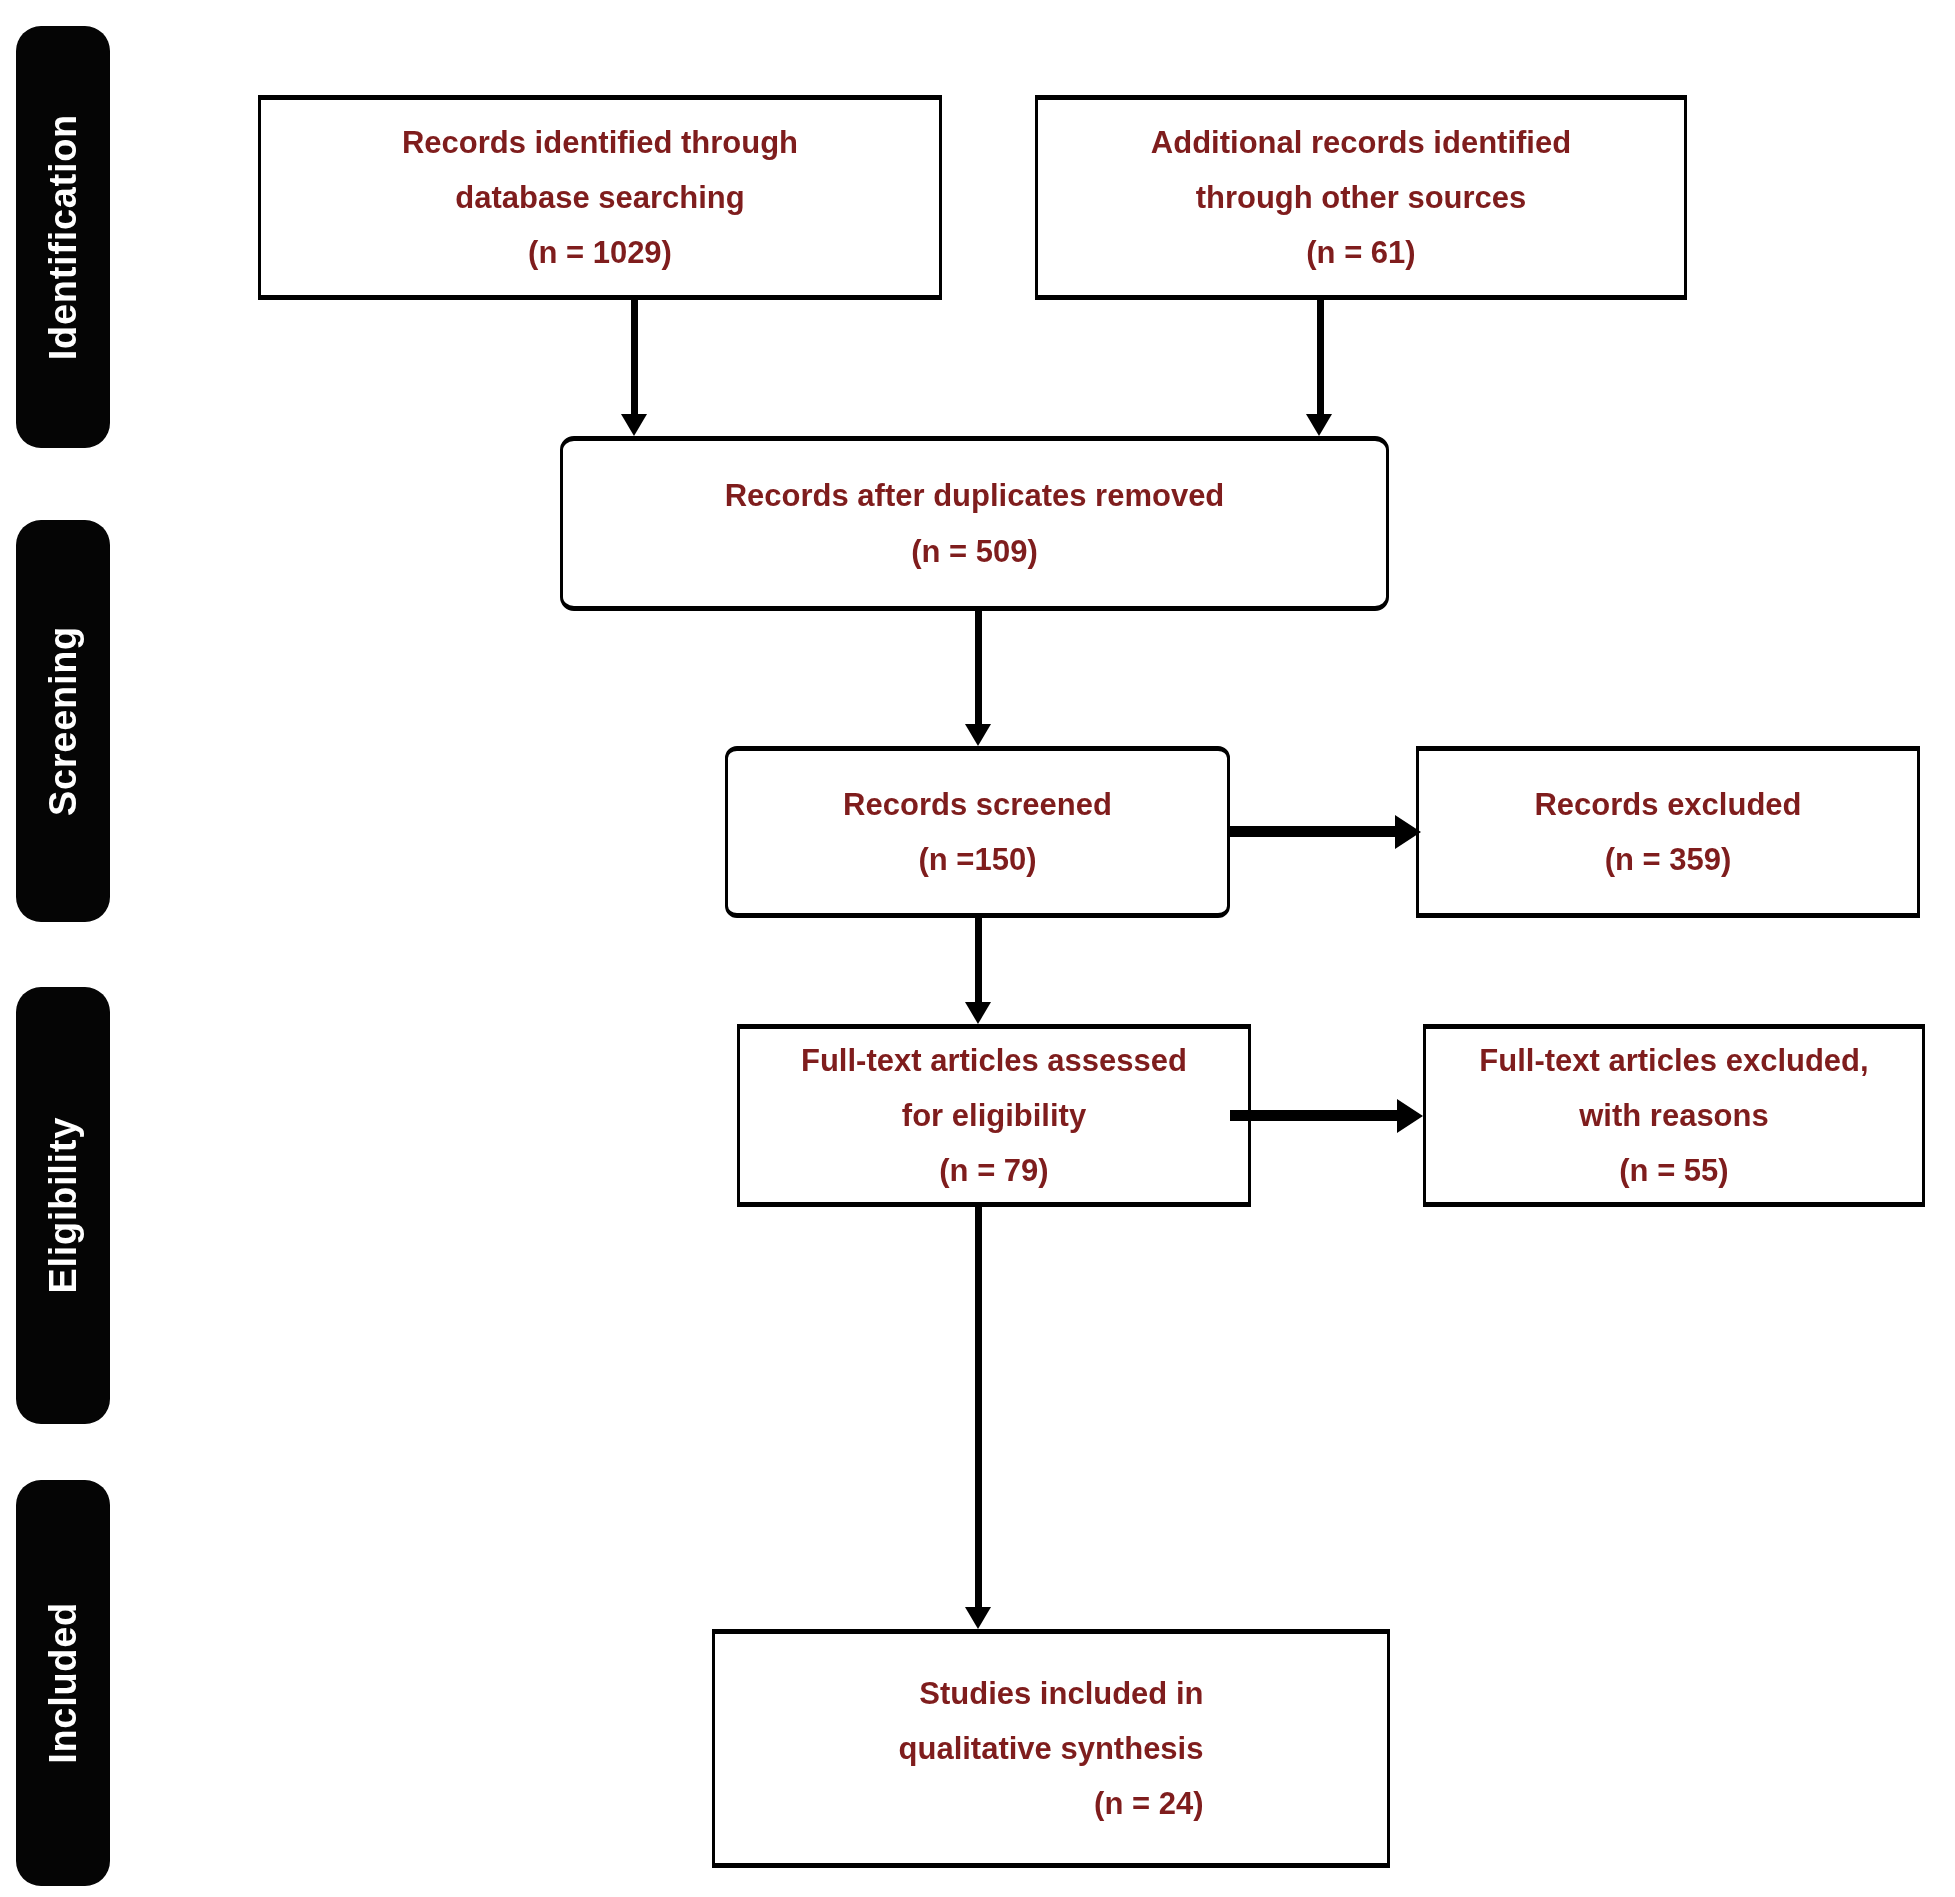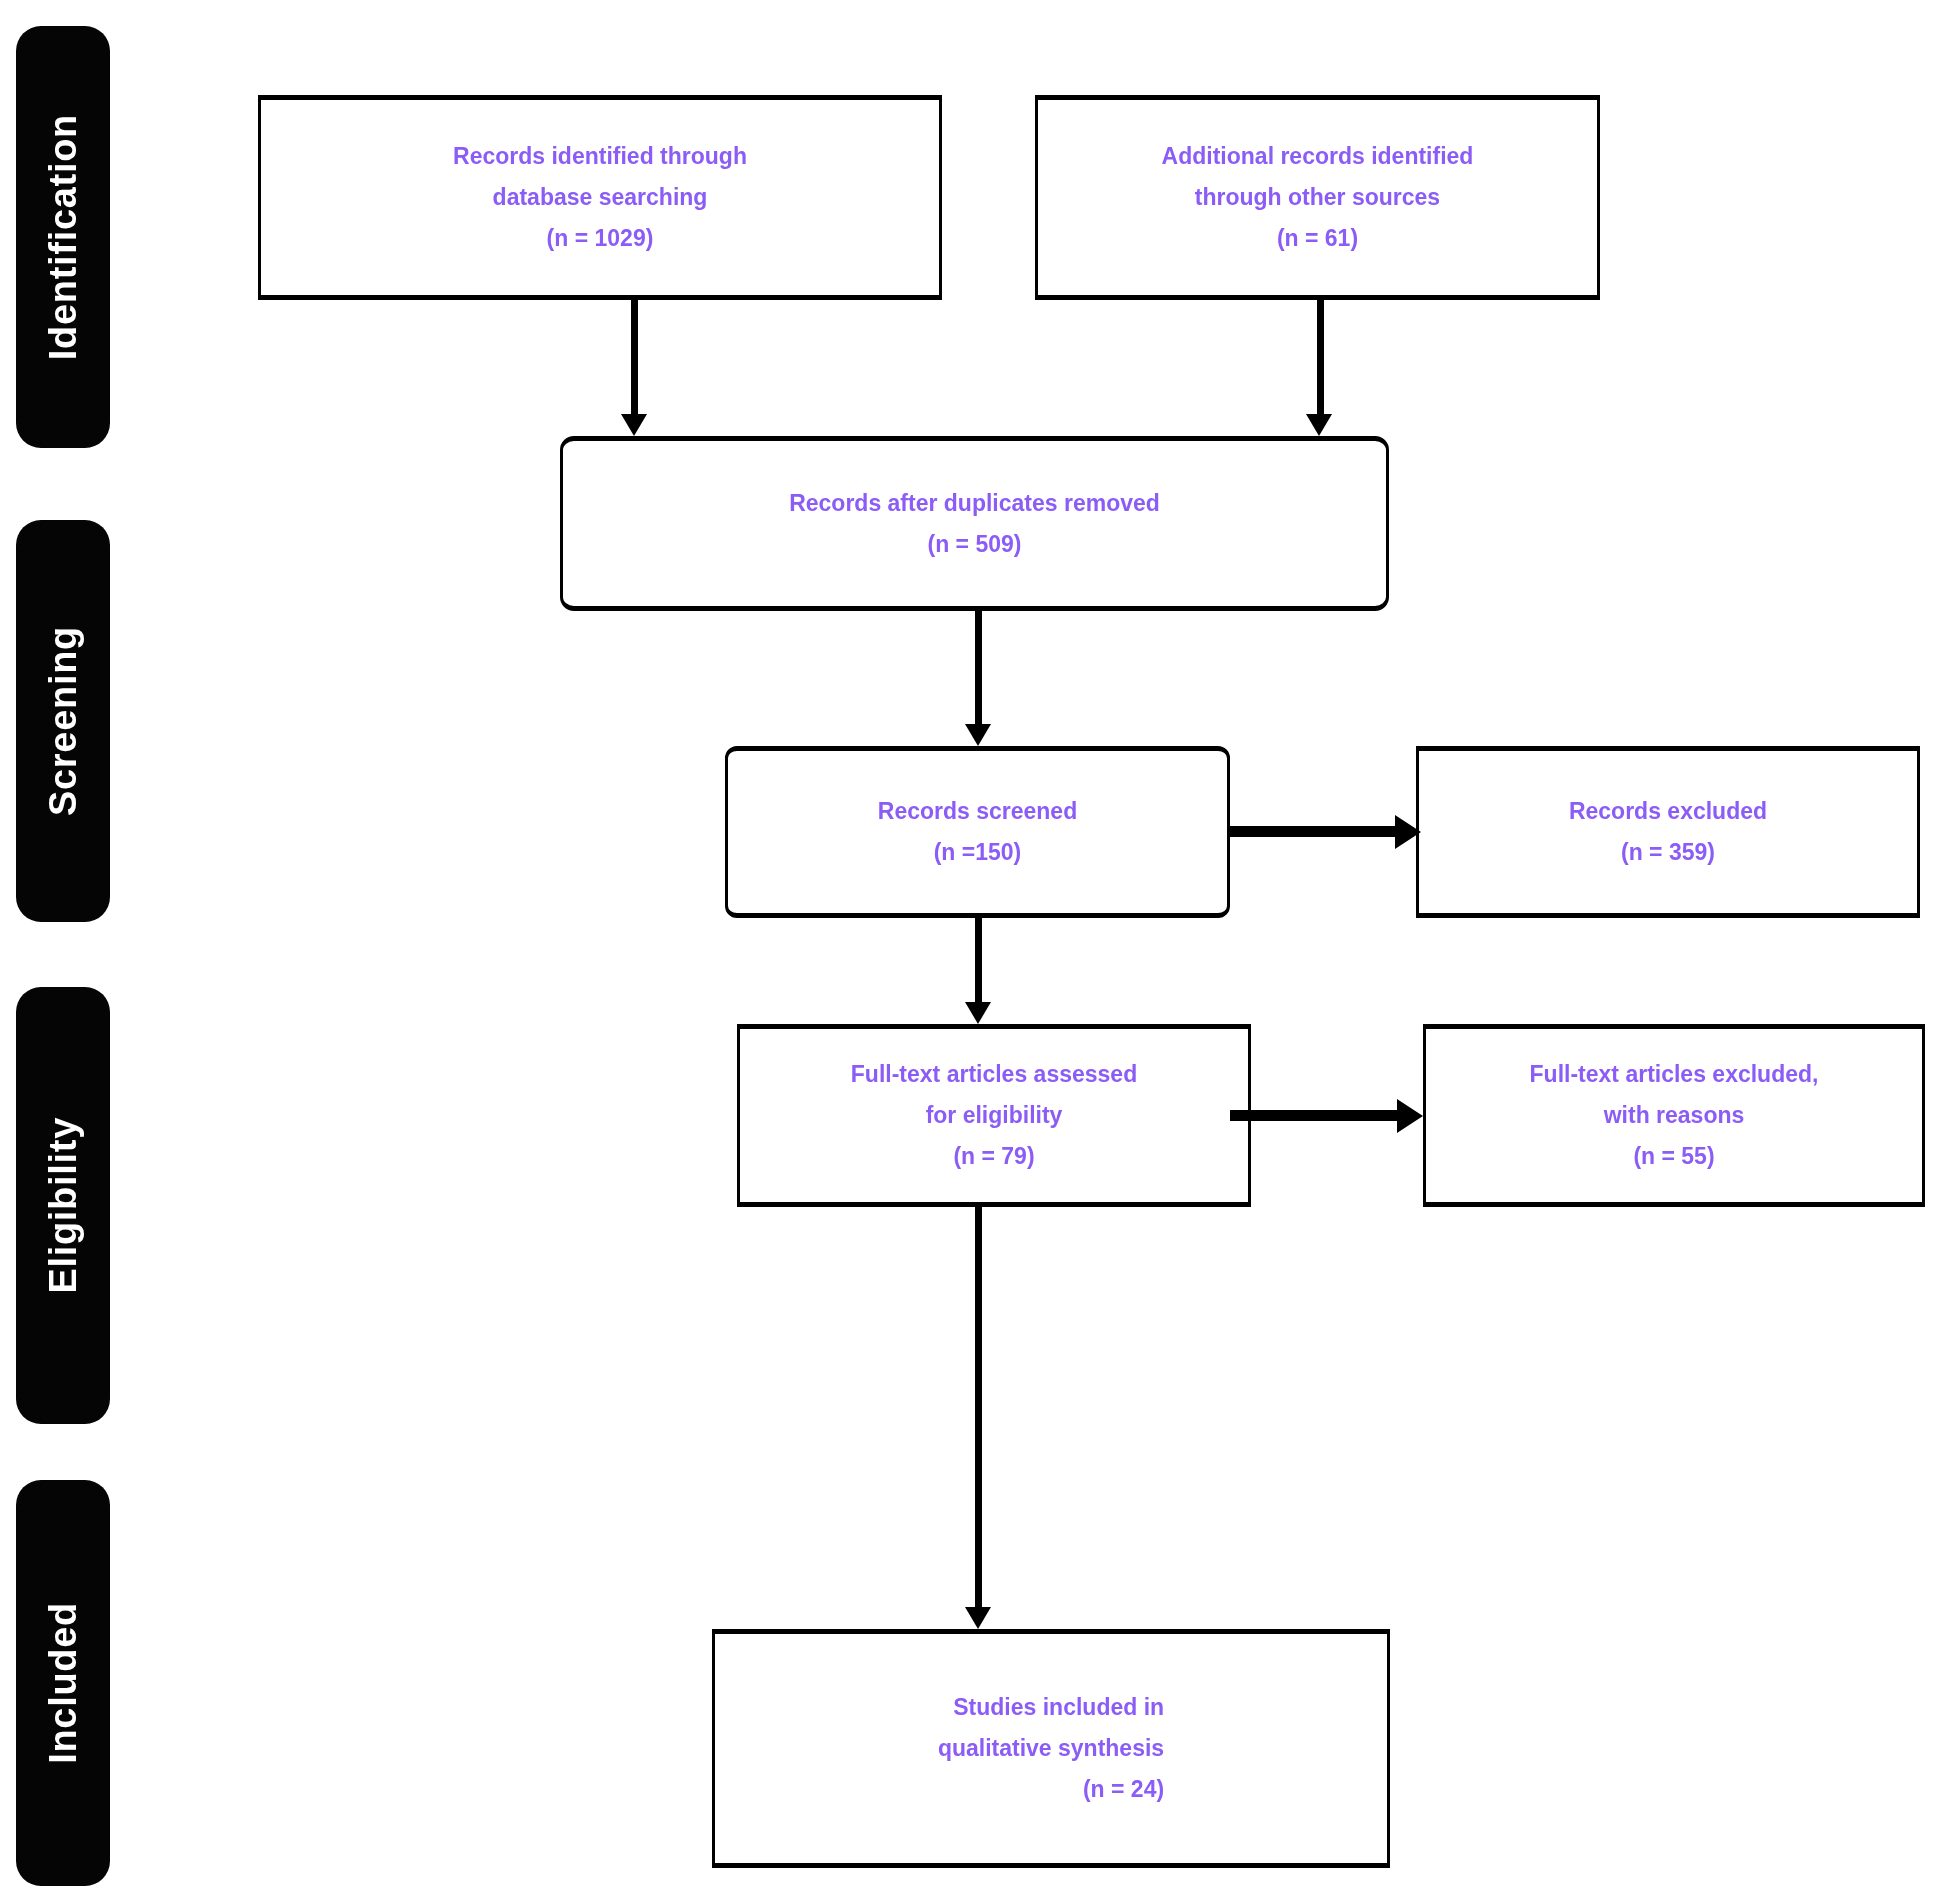--- a/index.html
+++ b/index.html
@@ -49,28 +49,28 @@
     border-top-width: 5.9px;
     border-bottom-width: 5.9px;
     background: #ffffff;
     display: flex;
     align-items: center;
     justify-content: center;
     text-align: center;
   }
   .fbox .box-text {
     white-space: pre-line;
-    font-size: 23px;
+    font-size: 31px;
     font-weight: bold;
-    color: #8b5cf6;
+    color: #7f1d1d;
     line-height: 1.78;
     padding: 0 13px;
   }
   #box-records-identified { left: 258px;  top: 95px;  width: 684px; height: 205px; }
-  #box-additional-records { left: 1035px; top: 95px;  width: 565px; height: 205px; }
+  #box-additional-records { left: 1035px; top: 95px;  width: 652px; height: 205px; }
   #box-after-duplicates   { left: 560px;  top: 436px;  width: 829px; height: 175px; border-radius: 14px; }
   #box-records-screened   { left: 725px; top: 746px; width: 505px;  height: 172px; border-radius: 12px; }
   #box-records-excluded   { left: 1416px; top: 746px; width: 504px;  height: 172px; }
   #box-fulltext-assessed  { left: 717px; top: 1024px; width: 514px;  height: 183px; margin-left: 20px; }
   #box-fulltext-excluded  { left: 1423px; top: 1024px; width: 502px;  height: 183px; }
   #box-studies-included   { left: 712px; top: 1629px; width: 678px;  height: 239px; text-align: right; }
 
   
   .vshaft {
     position: absolute;

